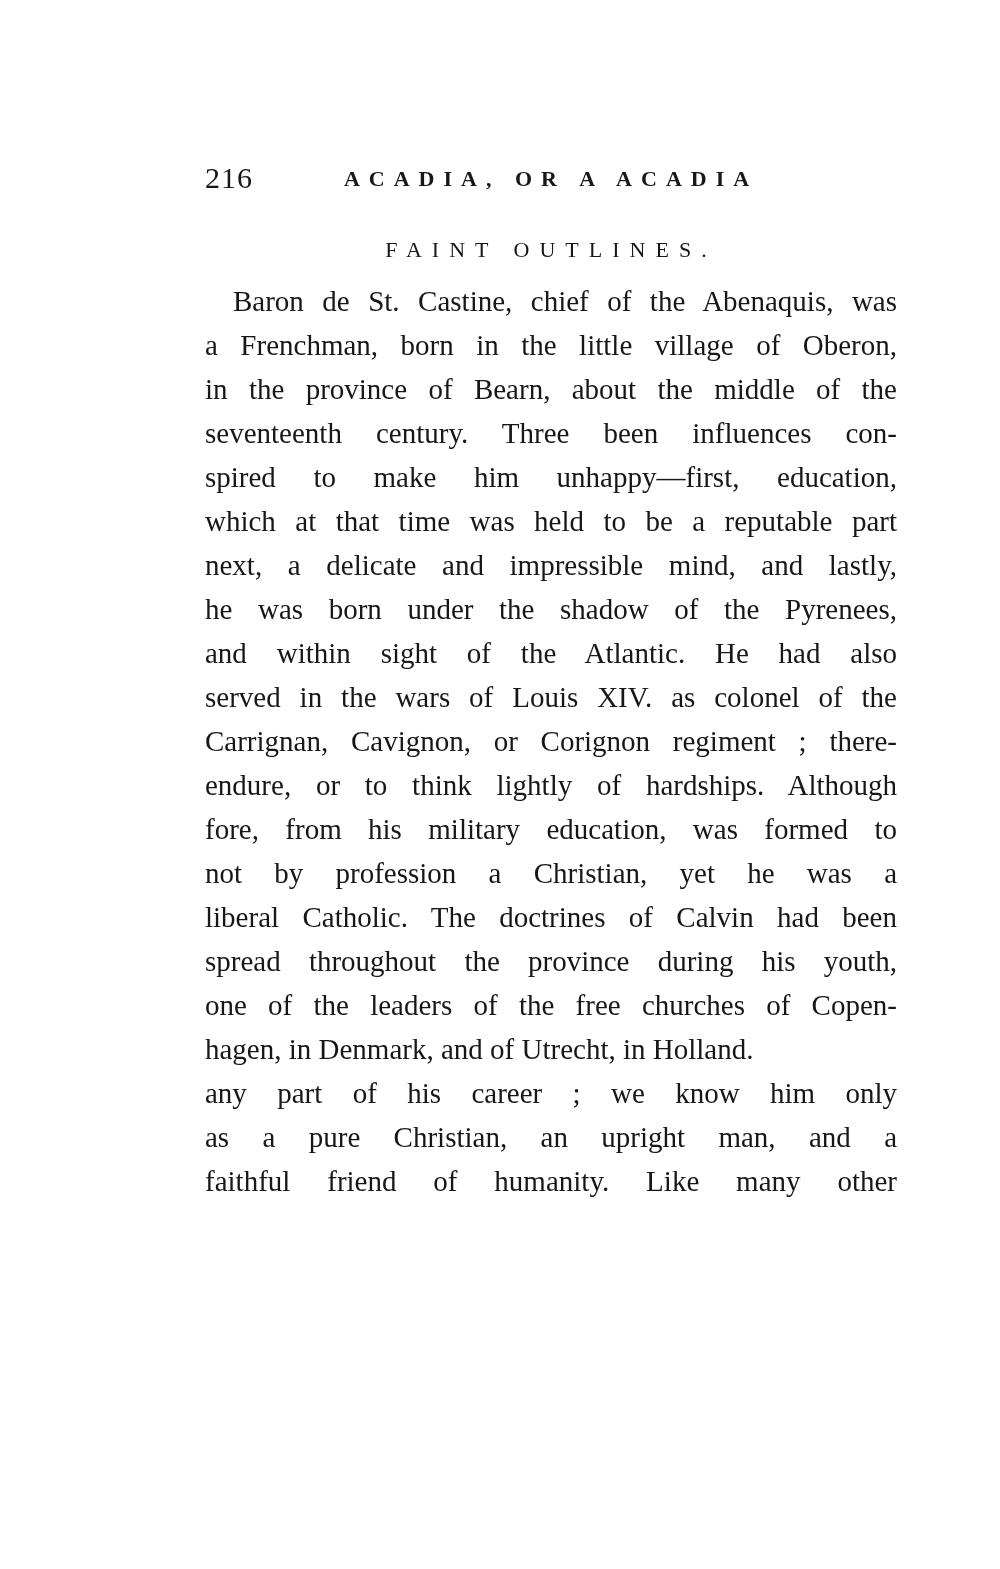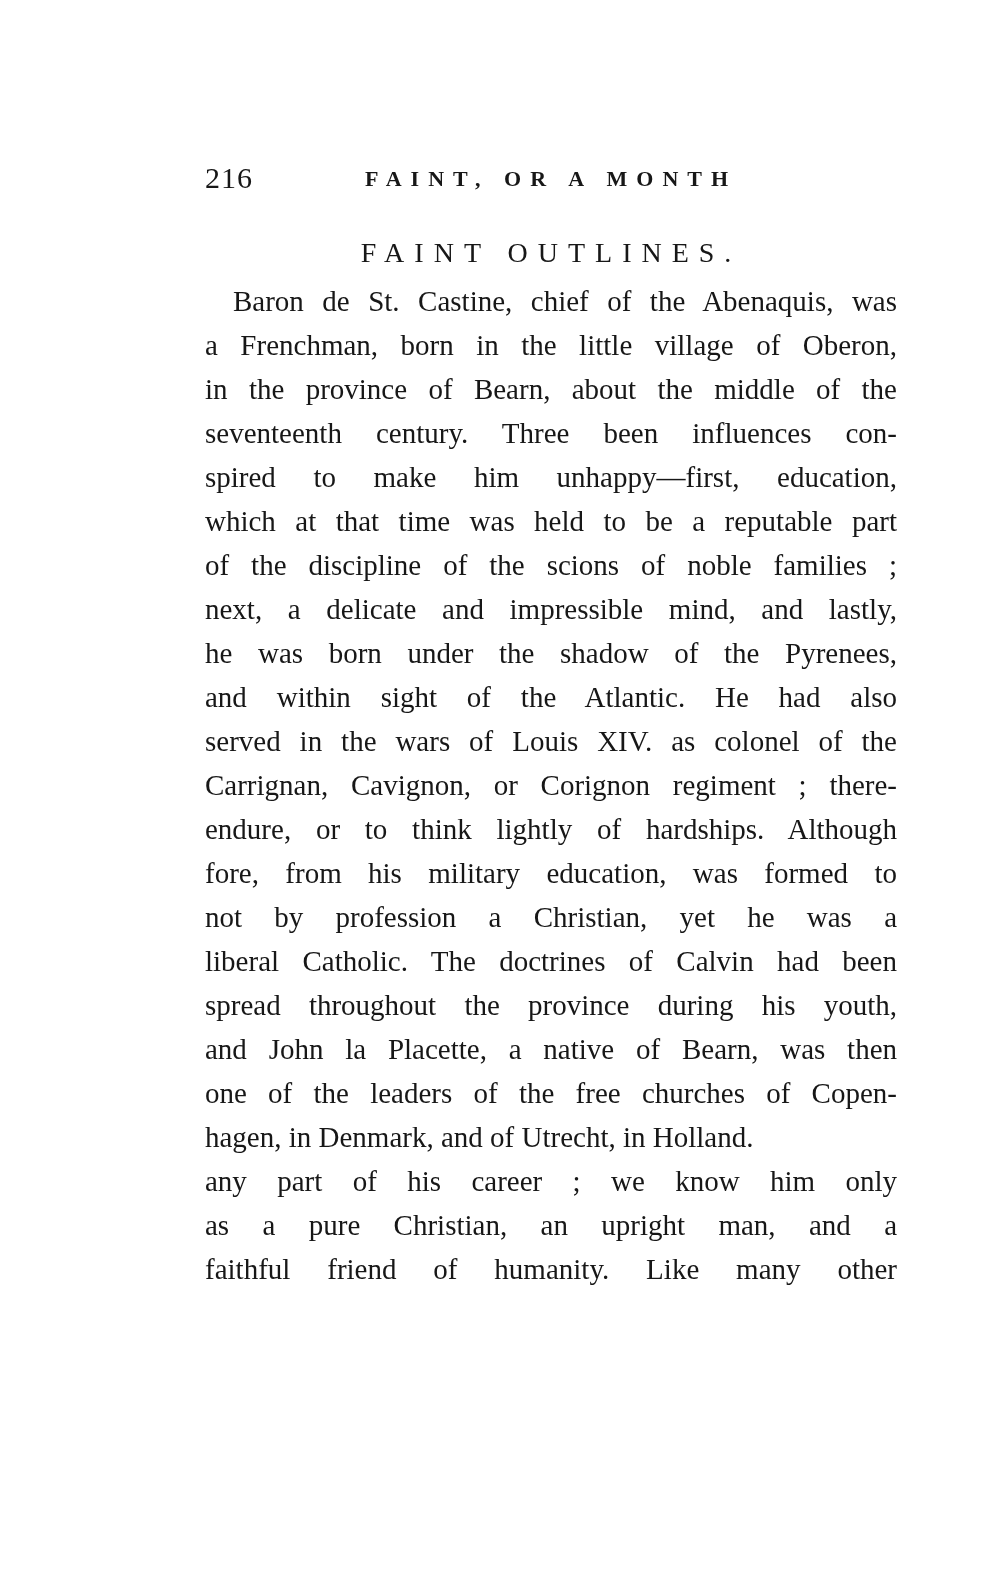--- a/index.html
+++ b/index.html
@@ -42,21 +42,21 @@
     font-weight: bold;
     letter-spacing: 9px;
     white-space: nowrap;
   }
   .section-heading {
     position: absolute;
     left: 205px;
     top: 237px;
     width: 692px;
     text-align: center;
-    font-size: 28px;
+    font-size: 22px;
     letter-spacing: 10px;
     white-space: nowrap;
   }
   .body-text {
     position: absolute;
     left: 205px;
     top: 279px;
     width: 692px;
     font-size: 29px;
   }
@@ -73,43 +73,41 @@
   .line.unjust {
     text-align-last: left;
   }
 </style>
 </head>
 <body>
 
 <div class="page">
   <div class="header-row">
     <span class="page-number">216</span>
-    <div class="running-title">FAINT, OR A MONTH</div>
+    <div class="running-title">ACADIA, OR A ACADIA</div>
   </div>
 
   <div class="section-heading">FAINT OUTLINES.</div>
 
   <div class="body-text" id="body-text">
       <div class="line indent">Baron de St. Castine, chief of the Abenaquis, was</div>
       <div class="line">a Frenchman, born in the little village of Oberon,</div>
       <div class="line">in the province of Bearn, about the middle of the</div>
       <div class="line">seventeenth century.  Three been influences con-</div>
       <div class="line">spired to make him unhappy—first, education,</div>
       <div class="line">which at that time was held to be a reputable part</div>
-      <div class="line">of the discipline of the scions of noble families ;</div>
       <div class="line">next, a delicate and impressible mind, and lastly,</div>
       <div class="line">he was born under the shadow of the Pyrenees,</div>
       <div class="line">and within sight of the Atlantic.  He had also</div>
       <div class="line">served in the wars of Louis XIV. as colonel of the</div>
       <div class="line">Carrignan, Cavignon, or Corignon regiment ; there-</div>
       <div class="line">endure, or to think lightly of hardships.  Although</div>
       <div class="line">fore, from his military education, was formed to</div>
       <div class="line">not by profession a Christian, yet he was a</div>
       <div class="line">liberal Catholic.  The doctrines of Calvin had been</div>
       <div class="line">spread throughout the province during his youth,</div>
-      <div class="line">and John la Placette, a native of Bearn, was then</div>
       <div class="line">one of the leaders of the free churches of Copen-</div>
       <div class="line unjust">hagen, in Denmark, and of Utrecht, in Holland.</div>
       <div class="line">any part of his career ;  we know him only</div>
       <div class="line">as a pure Christian, an upright man, and a</div>
       <div class="line">faithful friend of humanity.  Like many other</div>
     </div>
 </div>
 
 </body></html>

